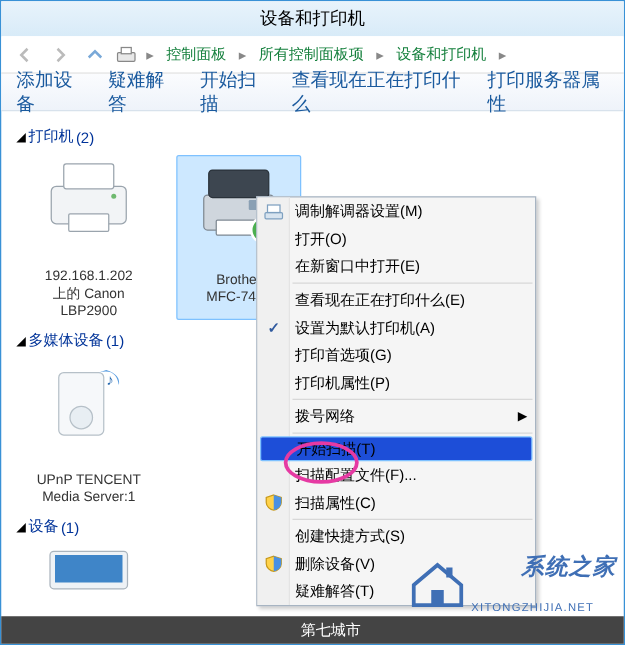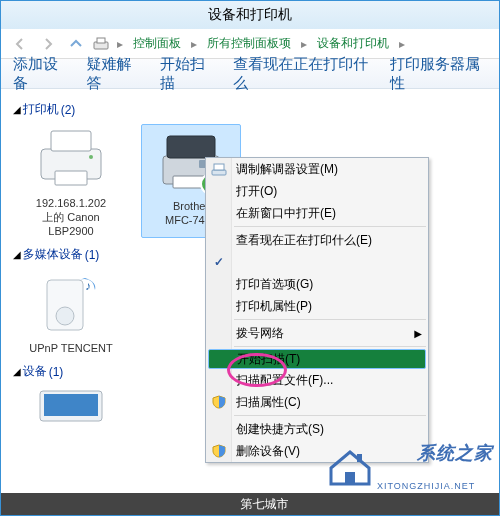--- a/index.html
+++ b/index.html
@@ -14,31 +14,31 @@
   .toolbar { height: 30px; background: linear-gradient(#fbfcfe, #eef3fa); border-bottom: 1px solid #d8e2ec; display: flex; align-items: center; gap: 18px; padding: 0 12px; color: #1a5a9e; font-size: 15px; }
   .content { padding: 8px 12px; }
   .cat { margin-bottom: 8px; }
   .cat-header { color: #003399; font-size: 12px; margin: 4px 0 6px 0; display: flex; align-items: center; gap: 2px; }
   .tri { font-size: 10px; color: #000; }
   .count { color: #003399; }
   .items { display: flex; gap: 20px; padding-left: 8px; }
   .item { width: 100px; text-align: center; font-size: 11px; color: #333; }
   .item.sel { background: #cde8ff; border: 1px solid #7ec1ff; border-radius: 2px; padding: 2px; }
   .item .icon-box { height: 70px; display: flex; align-items: center; justify-content: center; position: relative; }
-  .item .lbl { margin-top: 2px; line-height: 14px; }
+  .item .lbl { margin-top: 20px; line-height: 14px; }
   
   .printer-svg { width: 72px; height: 64px; }
   .media-svg { width: 60px; height: 64px; }
   .green-check { position: absolute; bottom: 2px; right: 16px; width: 22px; height: 22px; background: #4caf50; border: 2px solid #fff; border-radius: 50%; display: flex; align-items: center; justify-content: center; color: #fff; font-weight: bold; font-size: 14px; }
   
   .ctx { position: absolute; left: 204px; top: 156px; width: 224px; background: #f5f5f5; border: 1px solid #a7b4c2; box-shadow: 2px 2px 3px rgba(0,0,0,0.2); font-size: 12px; }
   .ctx-icon-col { position: absolute; left: 0; top: 0; bottom: 0; width: 26px; background: #f0f0f0; border-right: 1px solid #e4e4e4; }
   .ctx-items { position: relative; }
   .ctx-item { height: 22px; display: flex; align-items: center; padding-left: 30px; padding-right: 10px; position: relative; }
-  .ctx-item.highlight { background: #15803d; border: 1px solid #7ec1ff; border-radius: 2px; margin: 0 2px; padding-left: 28px; height: 20px; }
+  .ctx-item.highlight { background: #1d4ed8; border: 1px solid #7ec1ff; border-radius: 2px; margin: 0 2px; padding-left: 28px; height: 20px; }
   .ctx-sep { height: 1px; background: #d8d8d8; margin: 2px 2px 2px 28px; }
   .ctx-ico { position: absolute; left: 4px; width: 18px; height: 18px; display: flex; align-items: center; justify-content: center; }
   .ctx-check::before { content: "✓"; color: #305a9e; font-weight: bold; }
   .shield { width: 14px; height: 14px; }
   .arrow-r { position: absolute; right: 6px; font-size: 10px; }
   .ring { position: absolute; left: 226px; top: 352px; width: 60px; height: 34px; border: 3px solid #e63aa3; border-radius: 50%; pointer-events: none; z-index: 20; }
   .watermark-bottom { position: absolute; left: 0; right: 0; bottom: 0; height: 22px; background: #444; color: #fff; font-size: 12px; display: flex; align-items: center; justify-content: center; padding-left: 29px; }
   .brand { position: absolute; right: 6px; bottom: 24px; display: flex; align-items: center; gap: 4px; }
   .brand-text { text-align: left; }
   .brand-cn { font-size: 18px; font-weight: bold; color: #3f6fb5; font-style: italic; letter-spacing: 1px; margin-left: 40px; }
@@ -143,20 +143,21 @@
           <div class="icon-box">
             <svg class="media-svg" viewBox="0 0 60 64">
               <rect x="6" y="8" width="36" height="50" rx="4" fill="#f6f8fa" stroke="#b6c0c8"></rect>
               <circle cx="24" cy="44" r="9" fill="#e8eef3" stroke="#b6c0c8"></circle>
               <path d="M38 8 Q52 4 54 18 Q56 10 44 6" fill="#5a9de0"></path>
               <text x="44" y="18" font-size="12" fill="#2a6bb0">♪</text>
             </svg>
           </div>
           <div class="lbl">
             <div>UPnP TENCENT</div>
+            <div>Media Server:1</div>
           </div>
         </div>
       </div>
     </div>
 
     <div class="cat">
       <div class="cat-header">
         <span class="tri">◢</span>
         <span>设备</span>
         <span class="count">(1)</span>
@@ -192,20 +193,21 @@
         </div>
       <div class="ctx-item">
           <span>在新窗口中打开(E)</span>
         </div>
       <div class="ctx-sep"></div>
       <div class="ctx-item">
           <span>查看现在正在打印什么(E)</span>
         </div>
       <div class="ctx-item">
         <span class="ctx-ico ctx-check"></span>
+        <span>设置为默认打印机(A)</span>
       </div>
       <div class="ctx-item">
           <span>打印首选项(G)</span>
         </div>
       <div class="ctx-item">
           <span>打印机属性(P)</span>
         </div>
       <div class="ctx-sep"></div>
       <div class="ctx-item">
         <span>拨号网络</span>
@@ -233,20 +235,23 @@
         </div>
       <div class="ctx-item">
         <span class="ctx-ico">
           <svg class="shield" viewBox="0 0 14 14">
               <path d="M7 1 L13 3 V7 C13 10 10 13 7 13 C4 13 1 10 1 7 V3 Z" fill="#ffd24a" stroke="#c89a1a"></path>
               <path d="M7 1 L7 13 C10 13 13 10 13 7 V3 Z" fill="#4a90e2"></path>
             </svg>
         </span>
         <span>删除设备(V)</span>
       </div>
+      <div class="ctx-item">
+          <span>疑难解答(T)</span>
+        </div>
     </div>
   </div>
 
   <div class="ring"></div>
 
   <div class="brand">
     <svg class="house-svg" viewBox="0 0 46 40">
       <path d="M4 22 L23 6 L42 22 L42 38 L4 38 Z" fill="none" stroke="#3f6fb5" stroke-width="3"></path>
       <rect x="30" y="8" width="5" height="8" fill="#3f6fb5"></rect>
       <rect x="18" y="26" width="10" height="12" fill="#3f6fb5"></rect>

